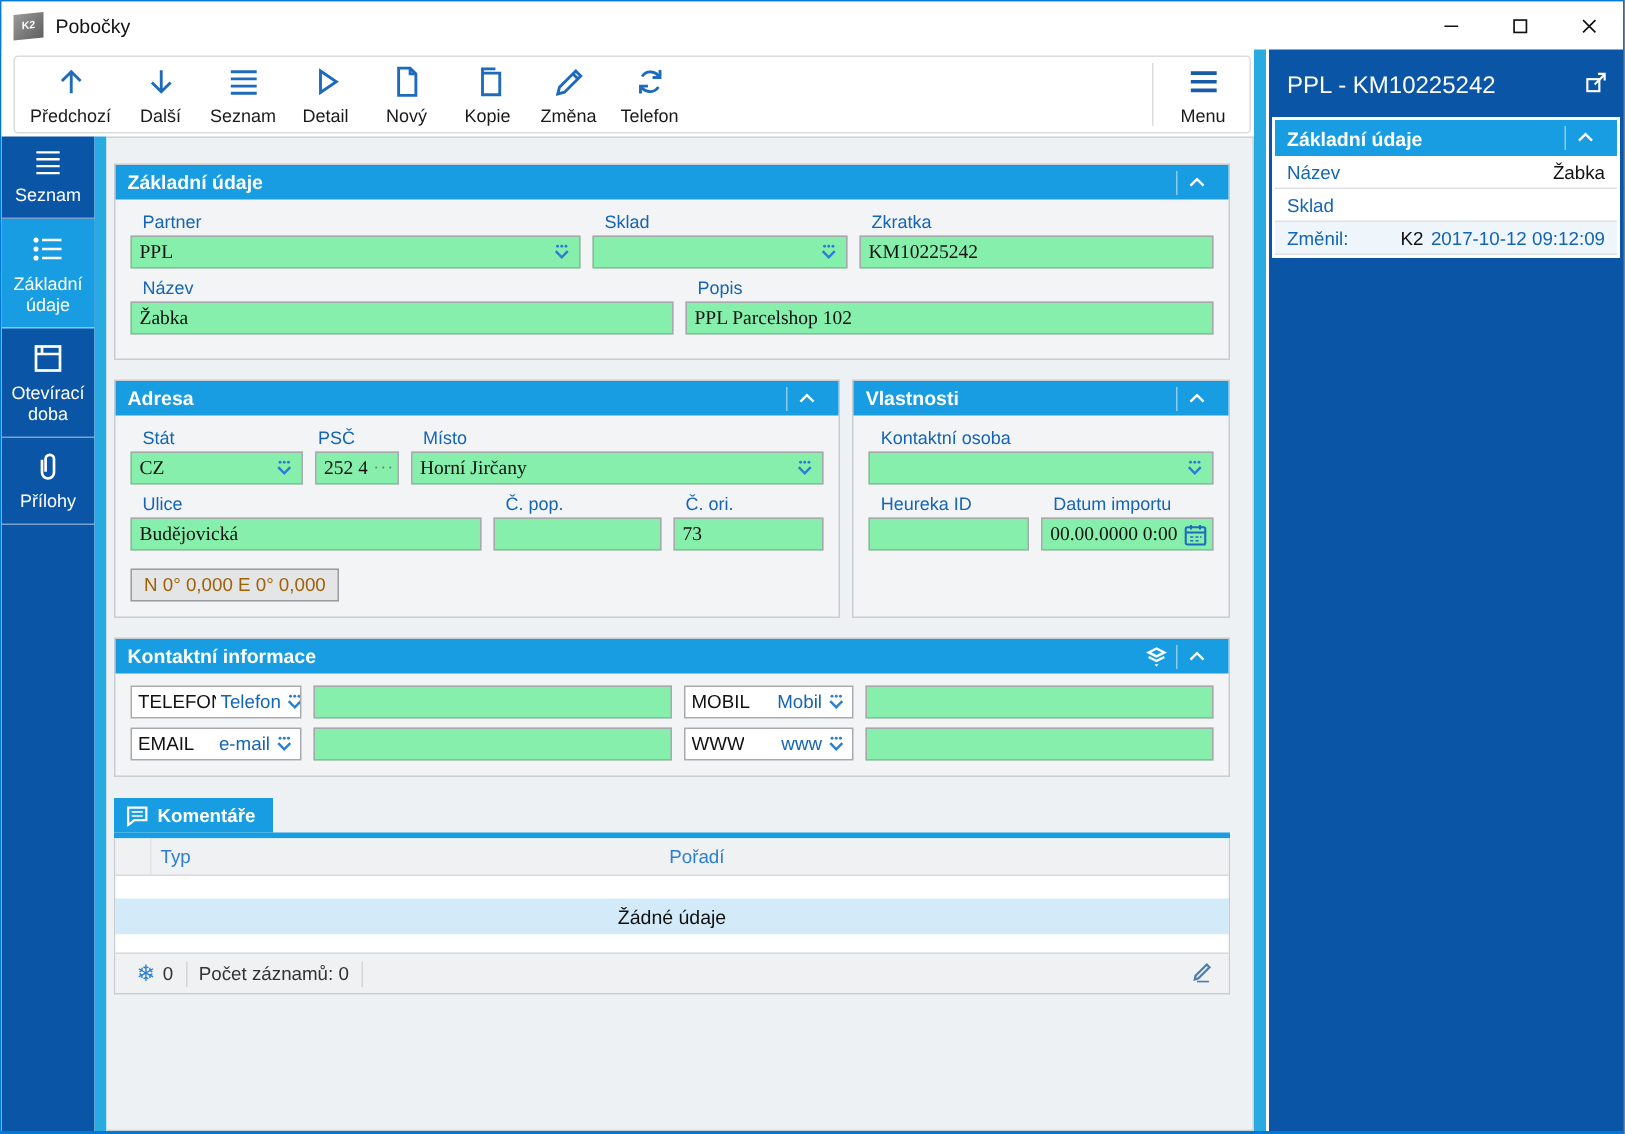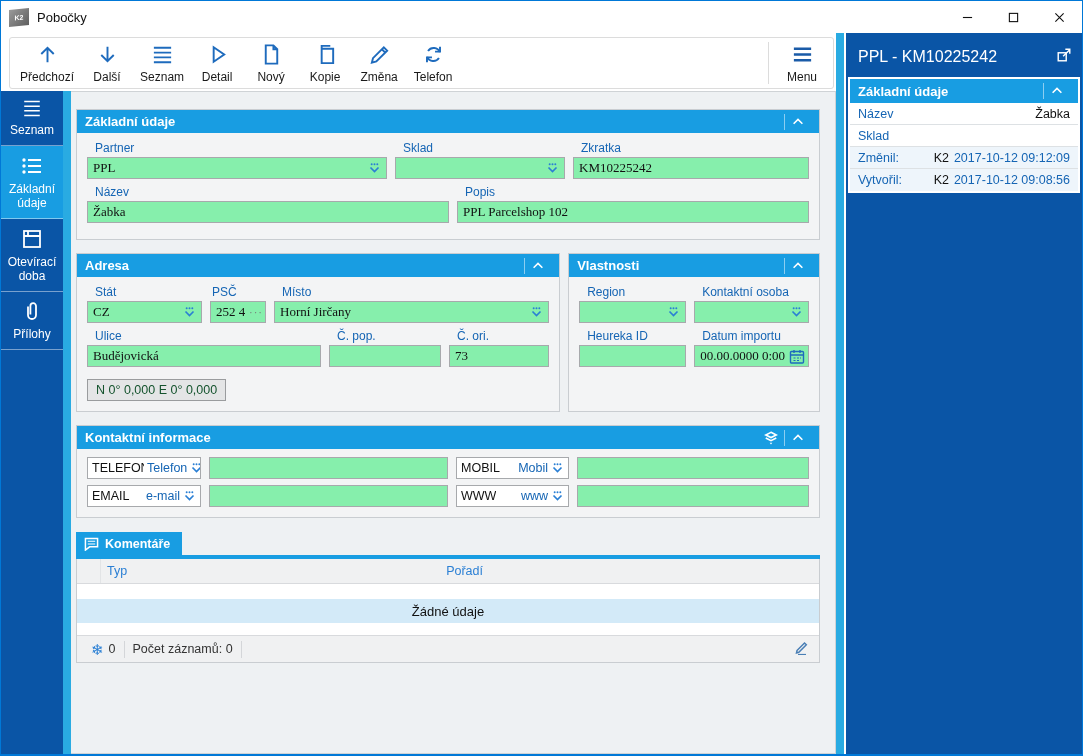--- a/index.html
+++ b/index.html
@@ -57,21 +57,21 @@
   .fld .flabel { font-size:12px; color:#1565b4; margin:0 0 2px 8px; white-space:nowrap; }
   .txt, .combo { height:22px; border:1px solid #a7a9ac; background:#86efac; font-family:Liberation Serif, serif;
                  font-size:13px; color:#111; padding:0 5px; width:100%; }
   .combo { display:flex; align-items:center; gap:4px; overflow:hidden; }
   .combo .cval { flex:1; white-space:nowrap; overflow:hidden; }
   .dd { flex:0 0 13px; }
   .dd svg { width:13px; height:12px; display:block; }
   textarea.big { width:100%; height:78px; border:1px solid #a7a9ac; background:#fff; resize:none;
                  font-family:"Liberation Sans",sans-serif; font-size:13px; padding:3px 5px; }
   .ellip { color:#777; font-size:11px; letter-spacing:1px; flex:0 0 auto; }
-  .gpsbtn { height:22px; background:#e4e5e6; border:1px solid #9a9c9e; font-size:12.5px; color:#14532d;
+  .gpsbtn { height:22px; background:#e4e5e6; border:1px solid #9a9c9e; font-size:12.5px; color:#a16207;
             padding:0 8px; display:inline-flex; align-items:center; margin-left:0; width:auto; }
   .two-col { display:flex; gap:8px; margin-bottom:13px; }
   .cal { flex:0 0 17px; display:flex; align-items:center; }
   .cal svg { width:16px; height:15px; stroke:#1e6bbd; fill:none; stroke-width:1.4; }
 
   
   .kcombo { display:flex; align-items:center; border:1px solid #a7a9ac; background:#fff; height:22px; padding:0 4px; gap:3px; overflow:hidden; }
   .kcode { font-size:12.5px; color:#111; white-space:nowrap; overflow:hidden; max-width:52px; flex:0 0 auto; }
   .ktype { flex:1; text-align:right; font-size:12.5px; color:#1565b4; white-space:nowrap; }
 
@@ -375,34 +375,20 @@
                 <span>Vlastnosti</span>
                   <span class="hsp"></span>
                 <span class="g-hicon borderl">
                     <svg viewBox="0 0 16 16">
                       <path d="M3 10l5-5 5 5"></path>
                     </svg>
                   </span>
               </div>
               <div class="g-body">
                 <div class="frow">
-                  <div class="fld" style="width:107px">
-                    <span class="flabel">Region</span>
-                    <div class="combo">
-                      <span class="cval"></span>
-                      <span class="dd">
-                          <svg viewBox="0 0 12 11">
-                            <circle cx="3.4" cy="2" r="0.9" fill="#2a7fd4"></circle>
-                            <circle cx="6" cy="2" r="0.9" fill="#2a7fd4"></circle>
-                            <circle cx="8.6" cy="2" r="0.9" fill="#2a7fd4"></circle>
-                            <path d="M2.3 5L6 8.8 9.7 5" stroke="#2a7fd4" stroke-width="1.5" fill="none"></path>
-                          </svg>
-                        </span>
-                    </div>
-                  </div>
                   <div class="fld" style="flex:1">
                     <span class="flabel">Kontaktní osoba</span>
                     <div class="combo">
                       <span class="cval"></span>
                       <span class="dd">
                           <svg viewBox="0 0 12 11">
                             <circle cx="3.4" cy="2" r="0.9" fill="#2a7fd4"></circle>
                             <circle cx="6" cy="2" r="0.9" fill="#2a7fd4"></circle>
                             <circle cx="8.6" cy="2" r="0.9" fill="#2a7fd4"></circle>
                             <path d="M2.3 5L6 8.8 9.7 5" stroke="#2a7fd4" stroke-width="1.5" fill="none"></path>
@@ -578,20 +564,16 @@
           <span class="rp-val">Žabka</span>
         </div>
         <div class="rp-row">
           <span class="rp-label">Sklad</span>
           <span class="rp-val"></span>
         </div>
         <div class="rp-row tint">
           <span class="rp-label">Změnil:</span>
           <span class="rp-val"><span class="who">K2</span><span class="when">2017-10-12 09:12:09</span></span>
         </div>
-        <div class="rp-row tint" style="border-bottom:none">
-          <span class="rp-label">Vytvořil:</span>
-          <span class="rp-val"><span class="who">K2</span><span class="when">2017-10-12 09:08:56</span></span>
-        </div>
       </div>
     </aside>
   </div>
 </div>
 
 </body></html>

